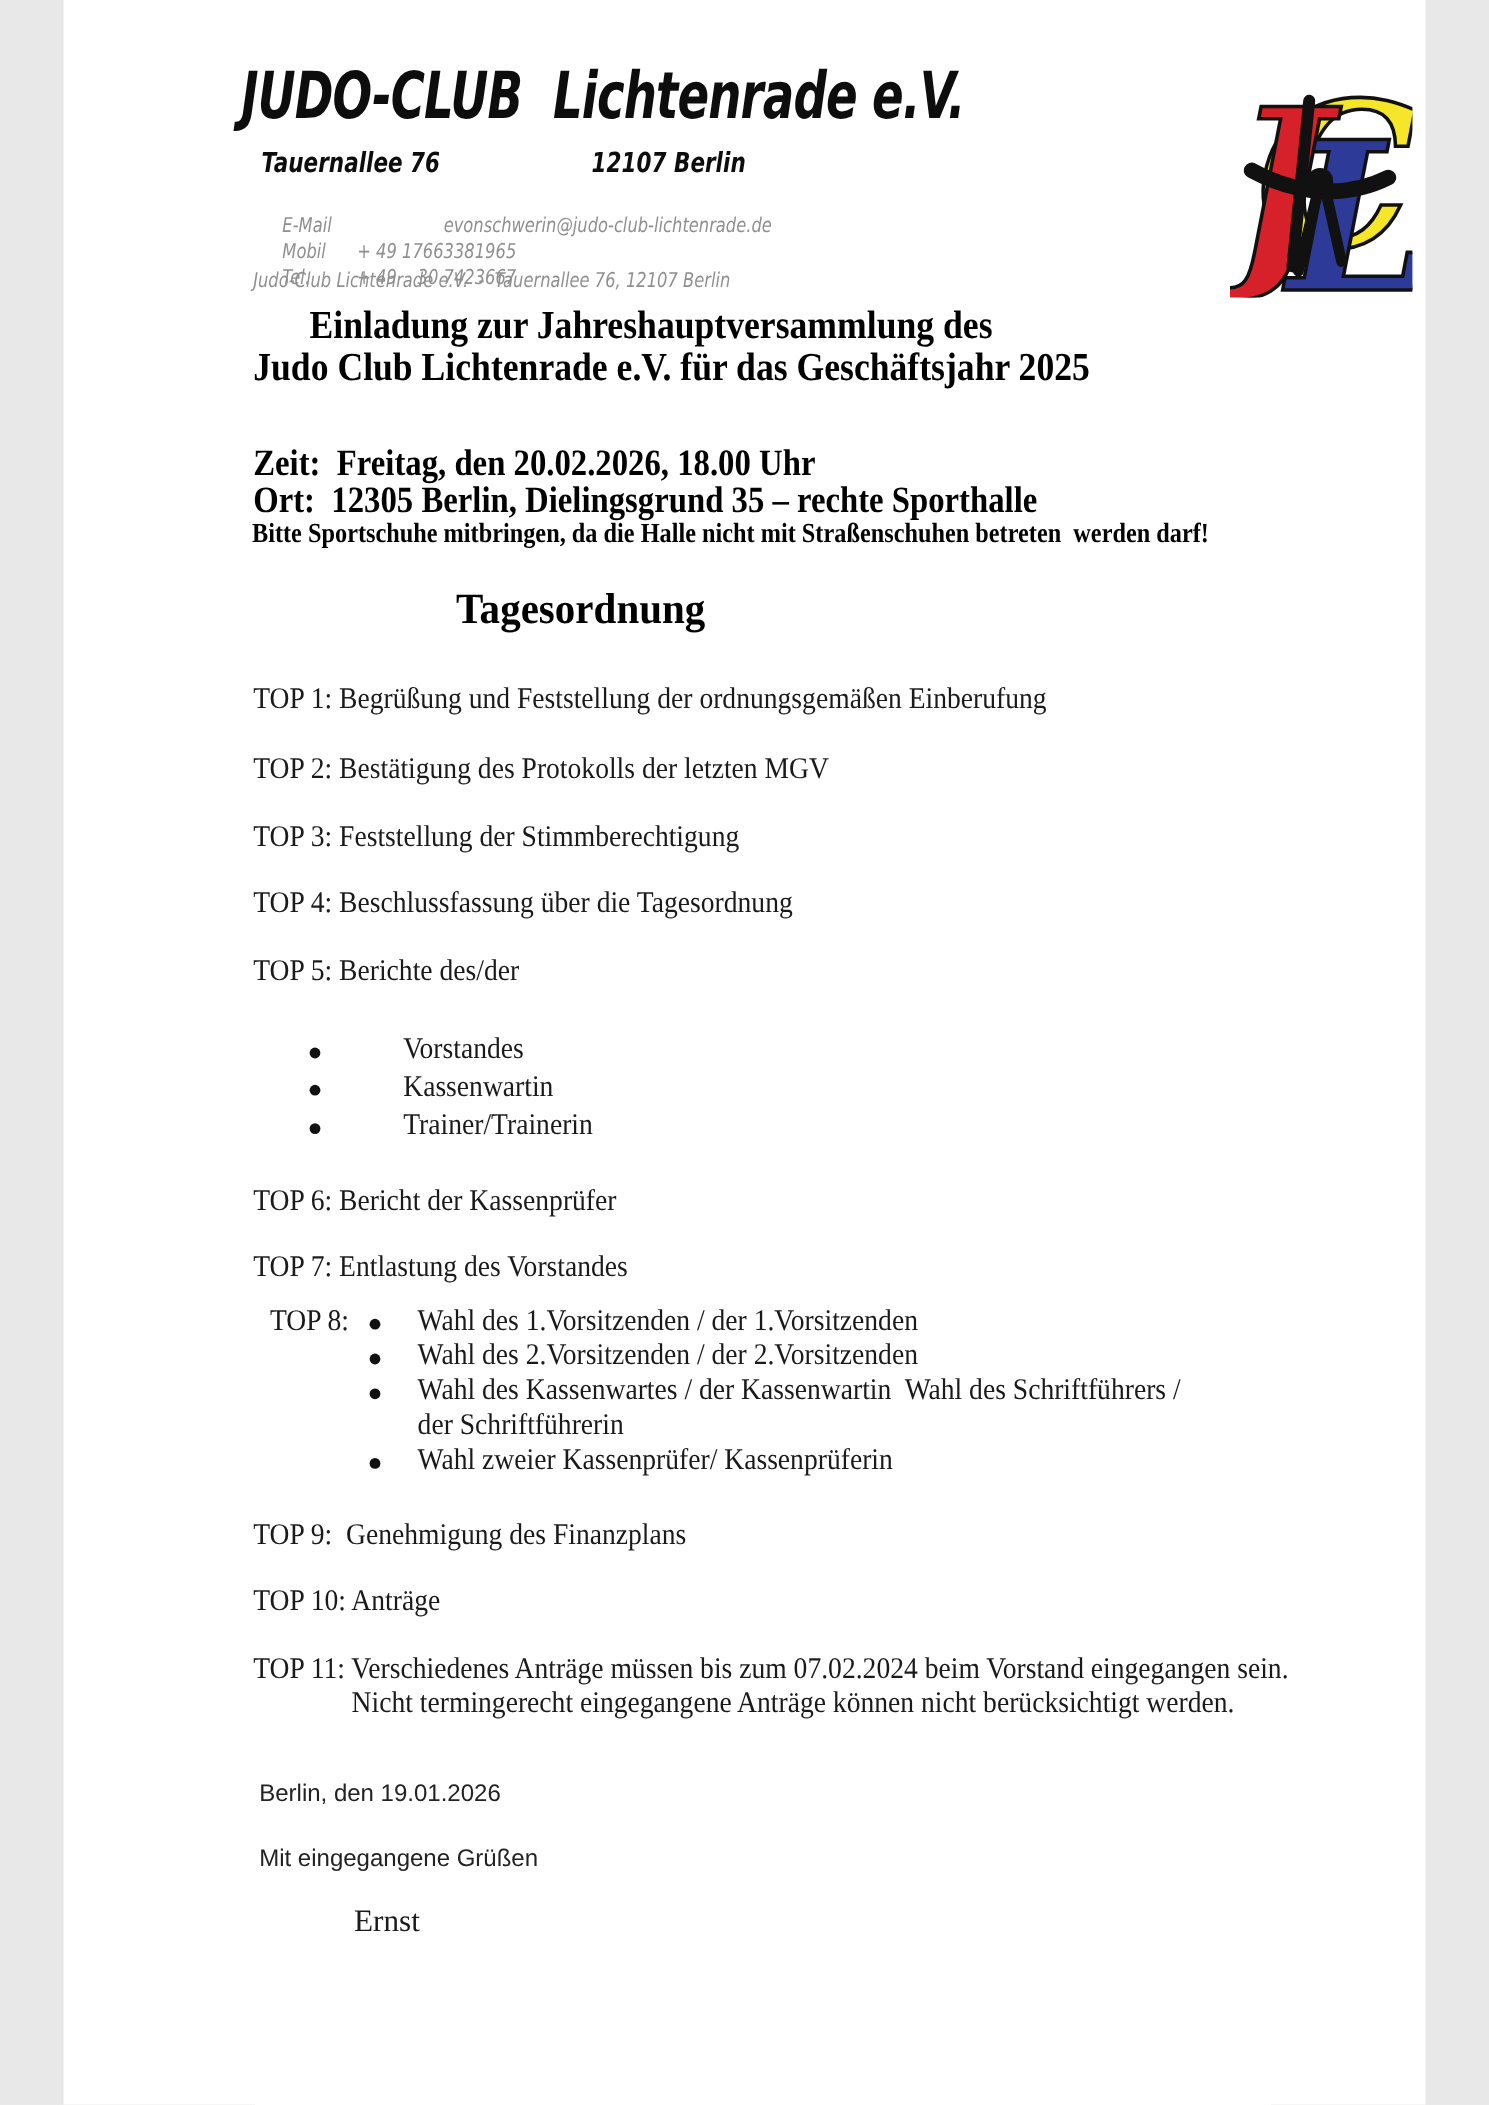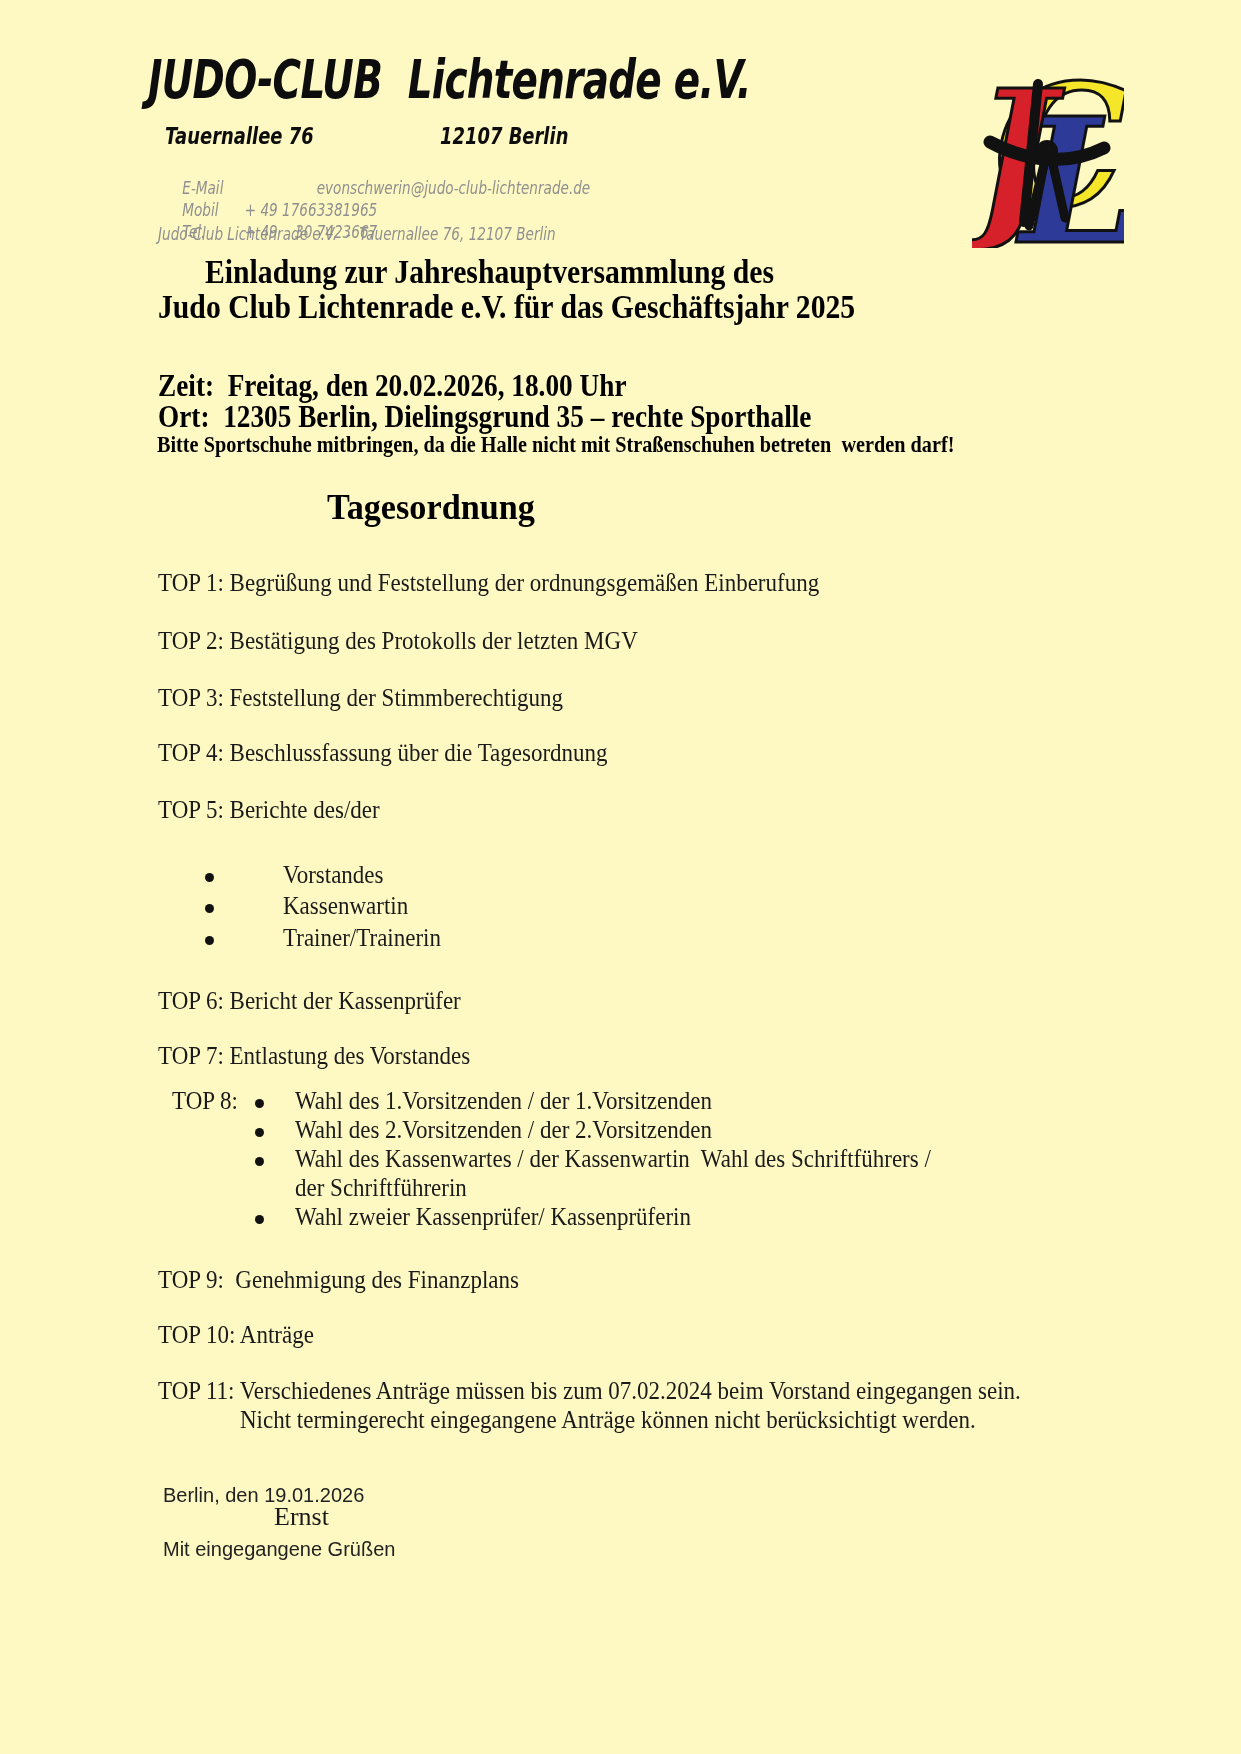--- a/index.html
+++ b/index.html
@@ -1,19 +1,19 @@
 <!DOCTYPE html>
 <html><head>
 <meta charset="utf-8">
 <style>
   html,body{margin:0;padding:0;background:#e8e8e8;}
   .page{
     position:relative;
-    width:1241px;height:1754px;
-    background:#fef9c3;
+    width:1135px;height:1754px;
+    background:#ffffff;
     margin:0 auto;
     overflow:hidden;
     font-family:"Liberation Serif",serif;
     color:#161616;
   }
   .abs{position:absolute;white-space:pre;}
   
   .club-name{
     left:148px;top:48px;
     font-family:"DejaVu Sans",sans-serif;
@@ -138,15 +138,15 @@
   <span class="dot" style="left:255px;top:1215px;"></span>
   <div class="abs ag" style="left:295px;top:1203px;">Wahl zweier Kassenprüfer/ Kassenprüferin</div>
 
   <div class="abs ag" style="left:158px;top:1266px;">TOP 9:  Genehmigung des Finanzplans</div>
   <div class="abs ag" style="left:158px;top:1321px;">TOP 10: Anträge</div>
   <div class="abs ag" style="left:158px;top:1377px;">TOP 11: Verschiedenes Anträge müssen bis zum 07.02.2024 beim Vorstand eingegangen sein.</div>
   <div class="abs ag" style="left:240px;top:1406px;">Nicht termingerecht eingegangene Anträge können nicht berücksichtigt werden.</div>
 
   <div class="abs sans-ln" style="left:163px;top:1484px;">Berlin, den 19.01.2026</div>
   <div class="abs sans-ln" style="left:163px;top:1538px;">Mit eingegangene Grüßen</div>
-  <div class="abs sig-ln" style="left:242px;top:1502px;margin-left:32px;">Ernst</div>
+  <div class="abs sig-ln" style="left:242px;top:1586px;">Ernst</div>
 
 </div>
 
 </body></html>

